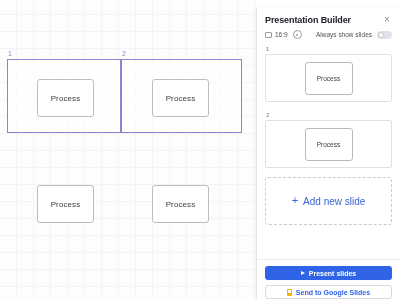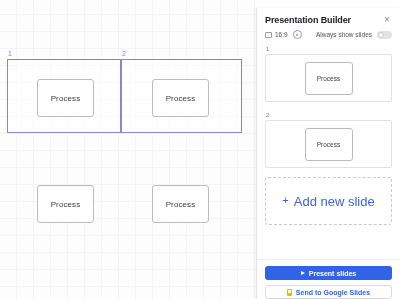--- a/index.html
+++ b/index.html
@@ -236,21 +236,21 @@
     cursor: pointer;
     margin-top: 1px;
   }
   .add-plus {
     font-size: 11px;
     color: #3b63d8;
     line-height: 1;
     margin-top: -1px;
   }
   .add-text {
-    font-size: 13px;
+    font-size: 10px;
     color: #3b63d8;
   }
 
   
   .panel-footer {
     padding: 6px 8px 8px 8px;
     border-top: 1px solid #ededf1;
   }
   .btn {
     height: 14px;

